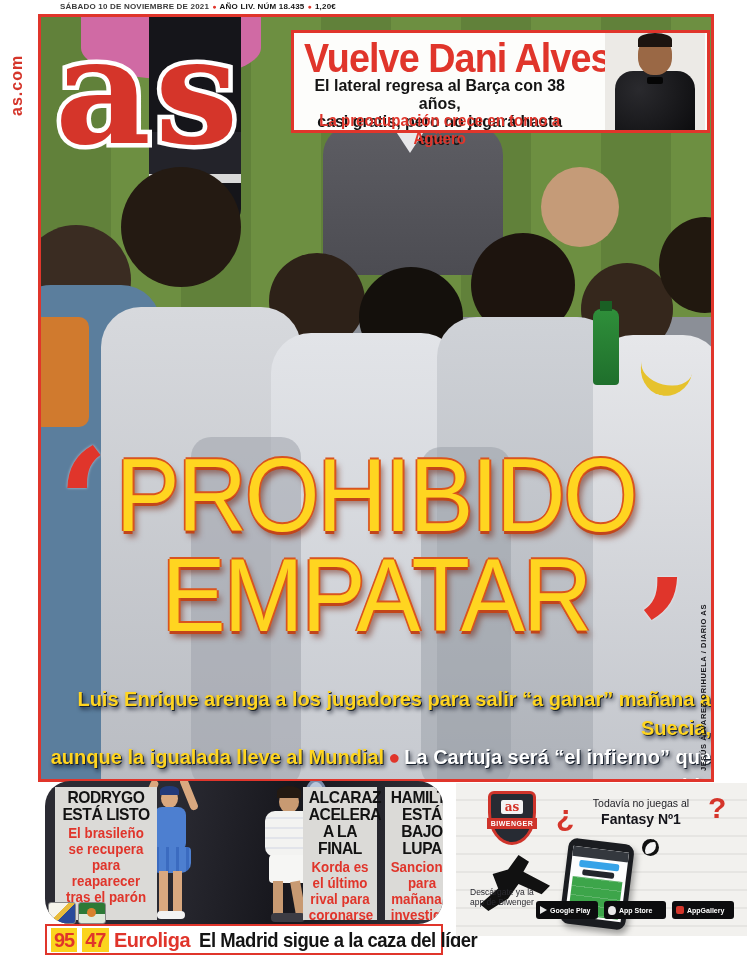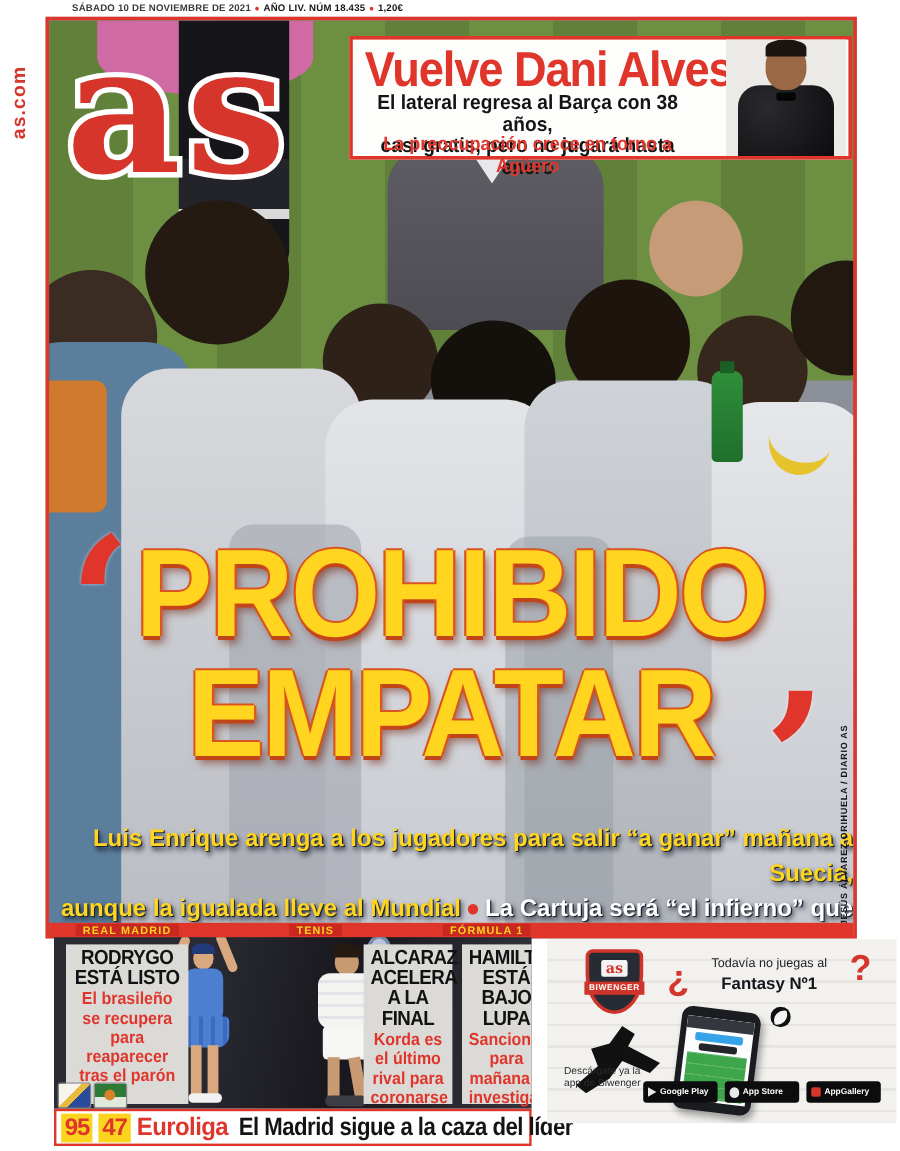--- a/index.html
+++ b/index.html
@@ -69,21 +69,21 @@
   .dani-suit{position:absolute;left:10px;top:38px;width:80px;height:60px;border-radius:18px 18px 0 0;
              background:radial-gradient(circle at 30% 30%,#2a2a2e,#0c0c0e);}
   .dani-bow{position:absolute;left:42px;top:44px;width:16px;height:7px;background:#050505;border-radius:2px;}
 
   
   .quote{position:absolute;color:#e0352b;font-family:"DejaVu Serif",serif;font-weight:bold;
          font-size:150px;line-height:0;text-shadow:0 0 3px rgba(255,255,255,.6);}
   .quote.open{left:16px;top:486px;}
   .quote.close{right:22px;top:616px;}
   .headline{position:absolute;left:0;top:428px;width:100%;text-align:center;color:#ffd520;
-            font-weight:bold;font-size:104px;line-height:100px;letter-spacing:-2px;
+            font-weight:normal;font-size:104px;line-height:100px;letter-spacing:-2px;
             text-shadow:-2px 0 #d9541e,2px 0 #d9541e,0 -2px #d9541e,0 3px #c2451a,4px 6px 7px rgba(110,25,5,.55);}
   .headline .ln{display:block;transform:scaleX(.92);}
 
   
   .deck{position:absolute;left:0;top:668px;width:100%;text-align:right;font-weight:bold;
         font-size:20px;line-height:29px;text-shadow:1px 1px 0 #1b2430,2px 3px 4px rgba(5,10,25,.8);}
   .deck .y{color:#ffd520;}
   .deck .w{color:#ffffff;}
   .deck .bullet{color:#e0352b;margin:0 4px;text-shadow:none;}
 
@@ -91,21 +91,21 @@
           font-size:7.5px;font-weight:bold;color:#15151a;letter-spacing:.6px;}
 
   
   .label-bar{position:absolute;left:41px;top:769px;width:670px;height:12px;background:#e0352b;}
   .label-bar span{position:absolute;top:1px;height:10px;line-height:10px;padding:0 6px;
                   background:#c8281f;color:#ffd21e;font-size:9px;font-weight:bold;letter-spacing:1px;}
   .lbl1{left:22px;} .lbl2{left:200px;} .lbl3{left:328px;}
 
   
   .bottom-left{position:absolute;left:45px;top:781px;width:398px;height:143px;overflow:hidden;
-               background:linear-gradient(100deg,#2b2b33 0 30%,#17171d 60%,#34343c 100%);}
+               background:linear-gradient(100deg,#2b2b33 0 30%,#17171d 60%,#34343c 100%);border-radius:25px;}
   .story-box{position:absolute;top:6px;height:133px;background:#dbdad7;padding:2px 3px;box-sizing:border-box;
              text-align:center;z-index:3;}
   .sb1{left:10px;width:102px;} .sb2{left:150px;width:104px;} .sb3{left:258px;width:74px;} .sb4{left:340px;width:74px;}
   .story-box h3{margin:0;color:#121212;font-size:17px;line-height:17px;letter-spacing:-.5px;
                 transform:scaleX(.92);transform-origin:center;}
   .story-box p{margin:2px 0 0;color:#e0352b;font-weight:bold;font-size:14.5px;line-height:16px;
                transform:scaleX(.92);transform-origin:center;}
   
   .fig{position:absolute;z-index:2;}
   .badosa{left:92px;top:0;width:70px;height:143px;}
@@ -261,25 +261,20 @@
       </div>
       <div>
         <span class="y">aunque la igualada lleve al Mundial</span><span class="bullet">●</span><span class="w">La Cartuja será “el infierno” que pide</span>
       </div>
 
     </div>
 
     <div class="credit">JESÚS ÁLVAREZ ORIHUELA / DIARIO AS</div>
   </div>
 
-  <div class="label-bar">
-    <span class="lbl1">REAL MADRID</span>
-    <span class="lbl2">TENIS</span>
-    <span class="lbl3">FÓRMULA 1</span>
-  </div>
 
   <div class="bottom-left">
 
     <div class="fig badosa">
       <div class="arm l"></div>
       <div class="arm r"></div>
       <div class="skin"></div>
       <div class="cap"></div>
       <div class="dress"></div>
       <div class="skirt"></div>

